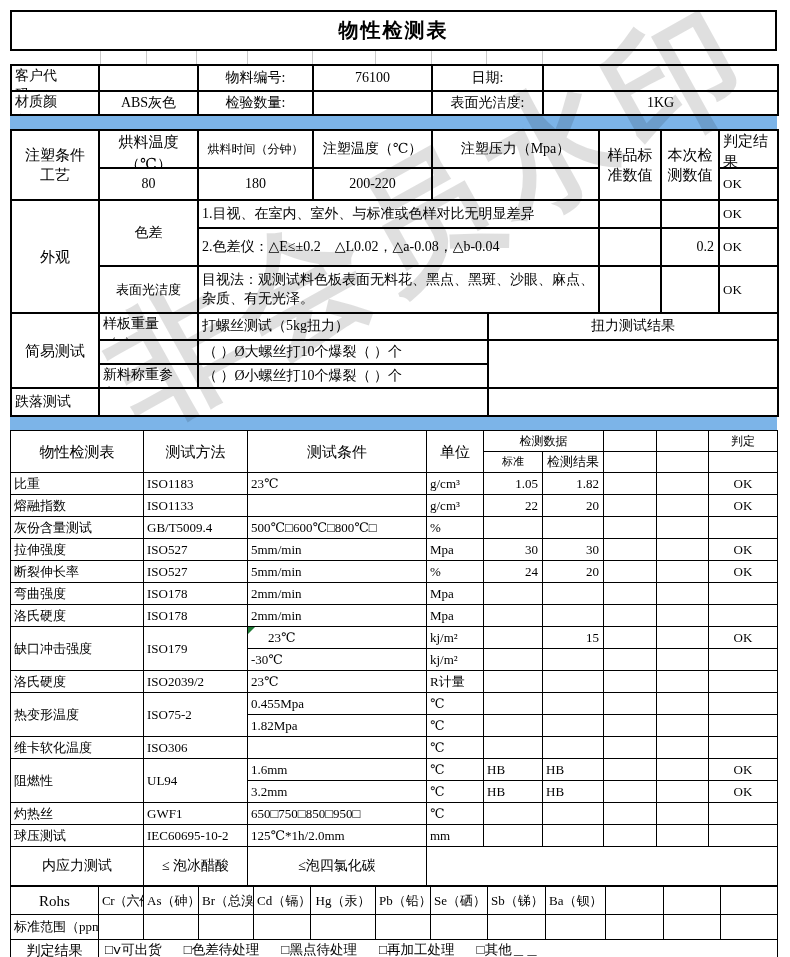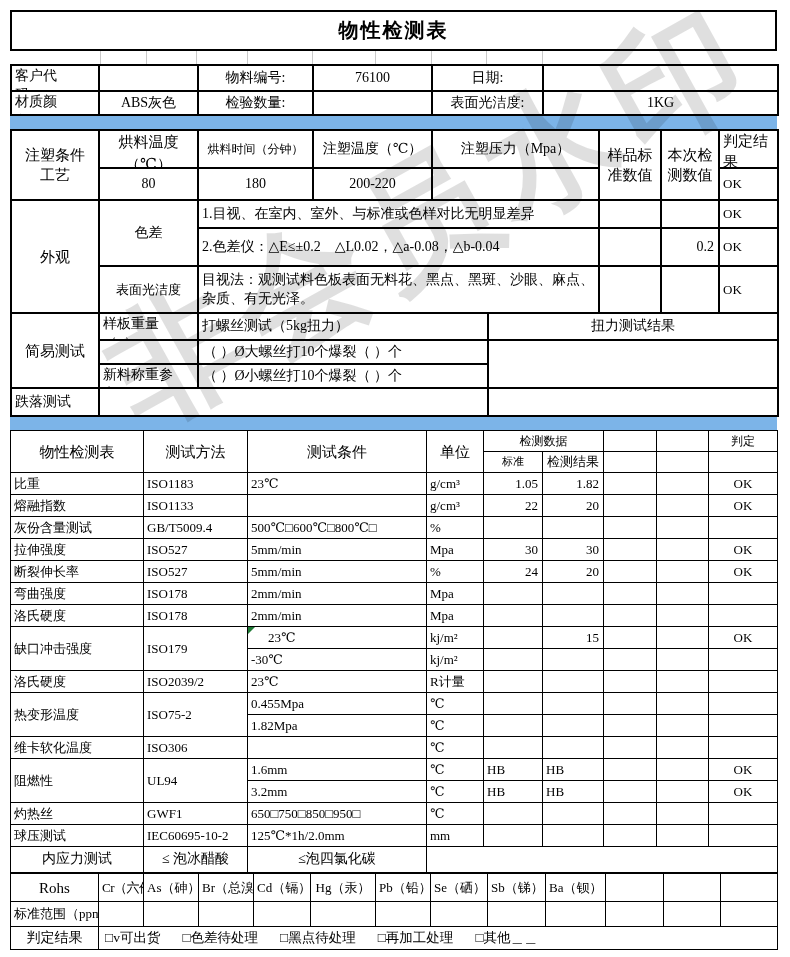--- a/index.html
+++ b/index.html
@@ -21,21 +21,21 @@
   .vt{vertical-align:top}
   .f11{font-size:11px}.f12{font-size:12px}.f13{font-size:13px}.f10{font-size:10px}
   .f8{font-size:8px}.f7{font-size:7px;letter-spacing:-0.5px}
   .nw{white-space:nowrap}
   .clip{overflow:hidden;line-height:19px;}
   .band{height:13px;width:767px;}
   .pad14{padding-left:4px}
   .rel{position:relative}
   .tri{position:absolute;left:0;top:0;width:0;height:0;
        border-top:7px solid #1e7a34;border-right:7px solid transparent;}
-  .opt{margin-right:22px;white-space:nowrap;}
+  .opt{margin-right:22px;white-space:nowrap;font-family:Liberation Mono, monospace;}
 
   .watermark{position:absolute;left:120px;top:300px;font-size:132px;font-weight:bold;
              color:#000;opacity:0.12;white-space:nowrap;letter-spacing:10px;
              transform:rotate(-29deg);transform-origin:left center;pointer-events:none;z-index:5;}
 </style>
 </head>
 <body>
 
 <div class="page">
   <div class="watermark">非会员水印</div>
@@ -389,21 +389,21 @@
         <td class="l nw">IEC60695-10-2</td>
         <td class="l">125℃*1h/2.0mm</td>
         <td class="l f12">mm</td>
         <td></td>
             <td></td>
         <td></td>
             <td></td>
         <td></td>
       </tr>
 
-      <tr style="height:26px">
+      <tr style="height:39px">
         <td class="c" style="font-size:14px">内应力测试</td>
         <td class="c" style="font-size:14px">≤ 泡冰醋酸</td>
         <td class="c" style="font-size:14px">≤泡四氯化碳</td>
         <td colspan="6"></td>
       </tr>
     </tbody>
       </table>
 
     <table class="thin">
       <colgroup>

